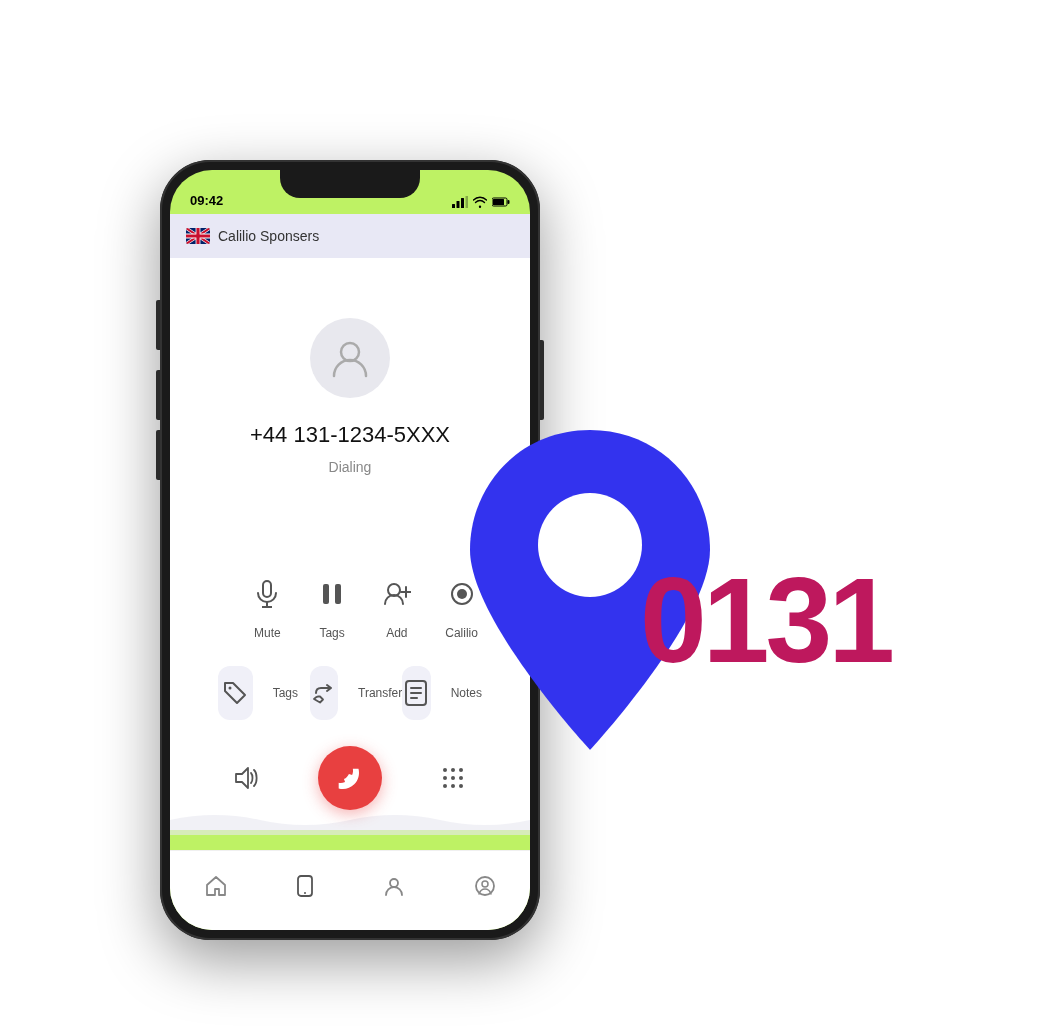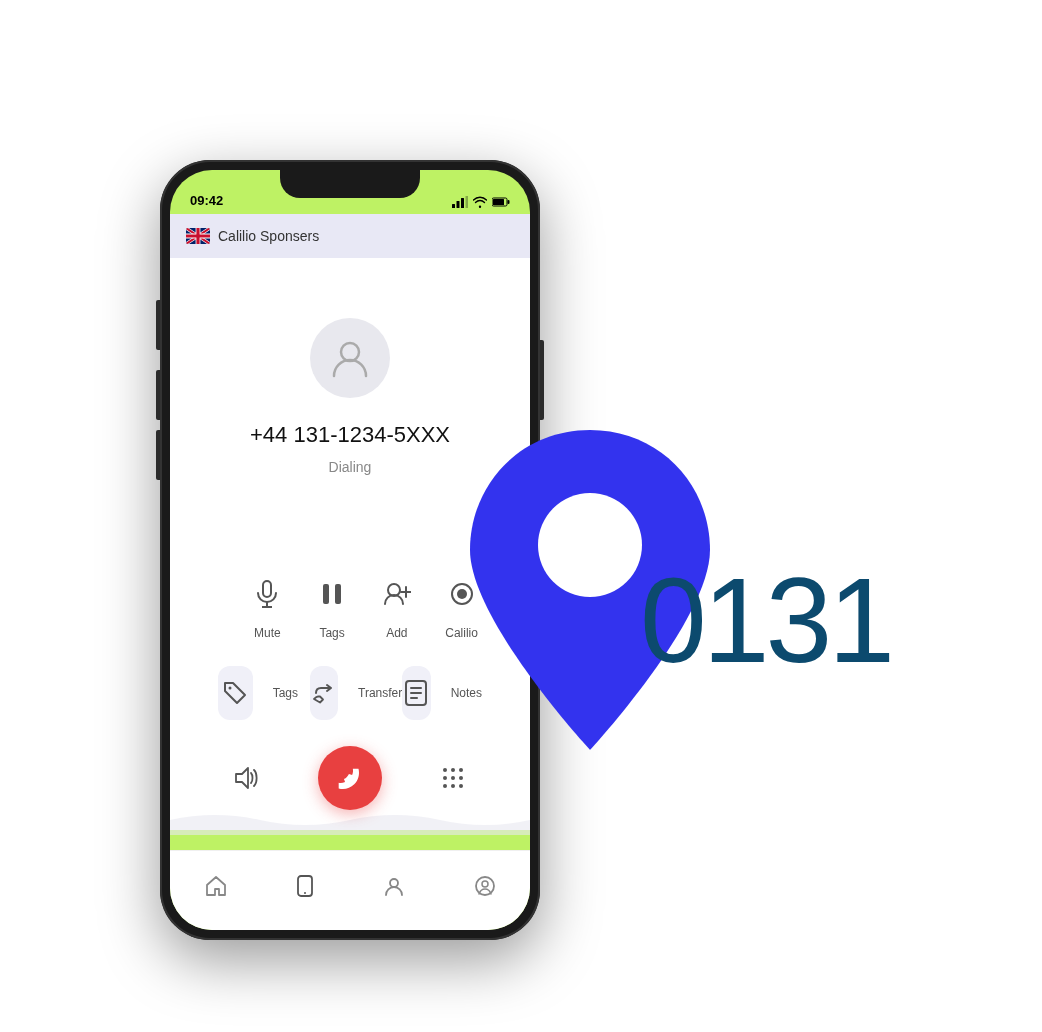--- a/index.html
+++ b/index.html
@@ -307,22 +307,22 @@
 
     
     .area-code-wrapper {
       position: absolute;
       left: 640px;
       top: 560px;
     }
 
     .area-code-number {
       font-size: 120px;
-      font-weight: 400;
-      color: #0c4a6e;
+      font-weight: 700;
+      color: #be185d;
       line-height: 1;
       letter-spacing: -4px;
     }
 
     .area-code-text {
       font-size: 42px;
       font-weight: 700;
       color: #3333cc;
       letter-spacing: 2px;
     }

